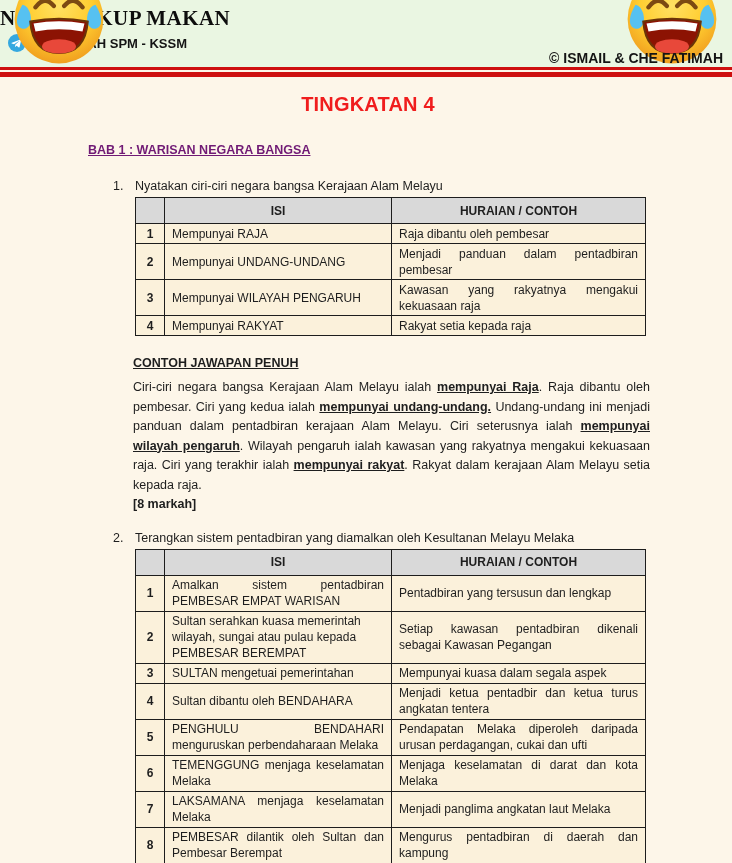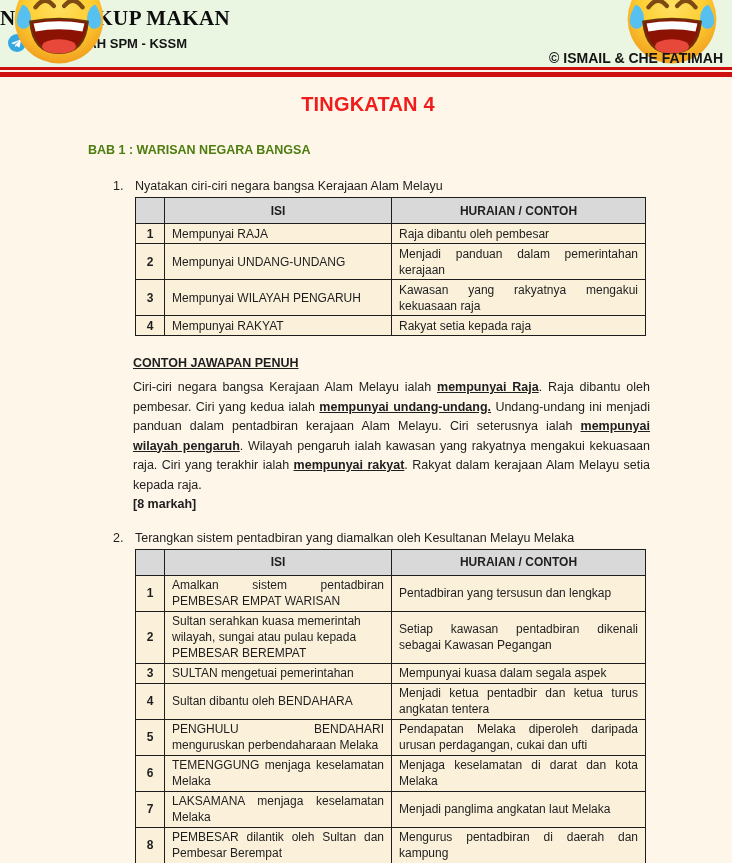--- a/index.html
+++ b/index.html
@@ -35,21 +35,21 @@
   .divider .line-thick { height: 5px; background: #ce1010; }
 
   
   .content { padding: 0 84px 0 88px; }
   .doc-title {
     margin: 16px 0 0; text-align: center;
     color: #f01d1d; font-size: 20px; font-weight: bold; letter-spacing: .2px;
   }
   .chapter {
     margin: 27px 0 16px; font-size: 12.5px; font-weight: bold;
-    color:#4d7c0f;
+    text-decoration: underline; color:#701a75;
   }
 
   .question { margin-top: 21px; }
   .q-line { display: flex; font-size: 12.5px; margin-left: 25px; line-height: 16px; }
   .q-num { flex: none; width: 22px; }
 
   table.data-table {
     border-collapse: collapse; margin: 3px 0 0 47px;
     width: 510px; table-layout: fixed; font-size: 12px;
   }
@@ -170,21 +170,21 @@
         </thead>
         <tbody>
           <tr>
             <td class="num">1</td>
             <td>Mempunyai RAJA</td>
             <td>Raja dibantu oleh pembesar</td>
           </tr>
           <tr>
             <td class="num">2</td>
             <td>Mempunyai UNDANG-UNDANG</td>
-            <td>Menjadi panduan dalam pemerintahan kerajaan</td>
+            <td>Menjadi panduan dalam pentadbiran pembesar</td>
           </tr>
           <tr>
             <td class="num">3</td>
             <td>Mempunyai WILAYAH PENGARUH</td>
             <td>Kawasan yang rakyatnya mengakui kekuasaan raja</td>
           </tr>
           <tr>
             <td class="num">4</td>
             <td>Mempunyai RAKYAT</td>
             <td>Rakyat setia kepada raja</td>

